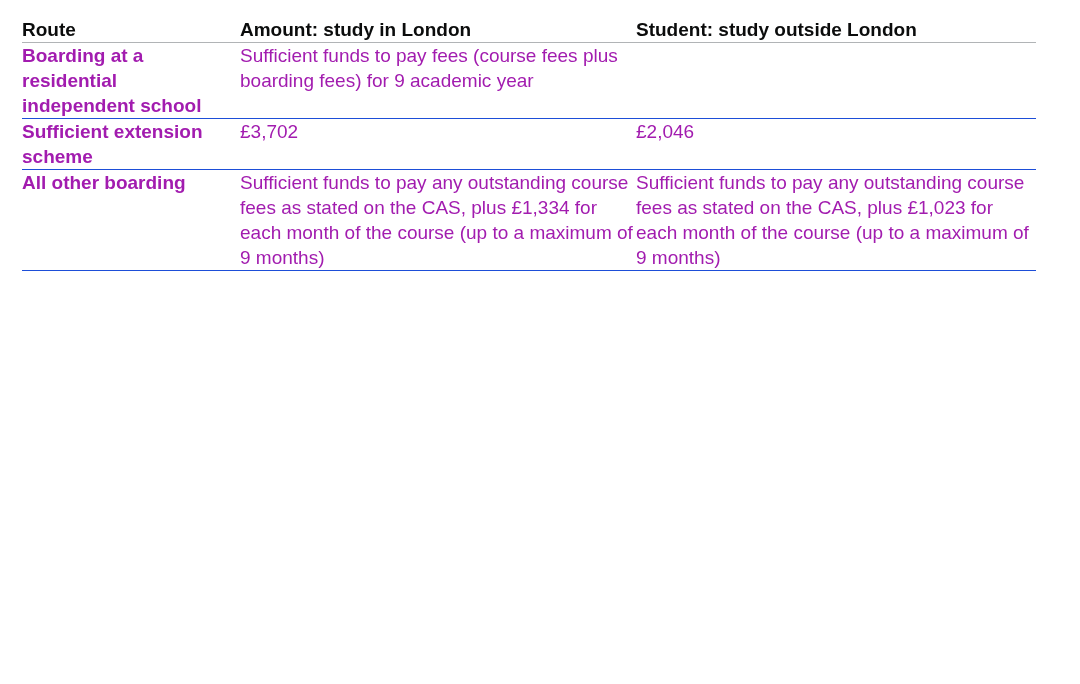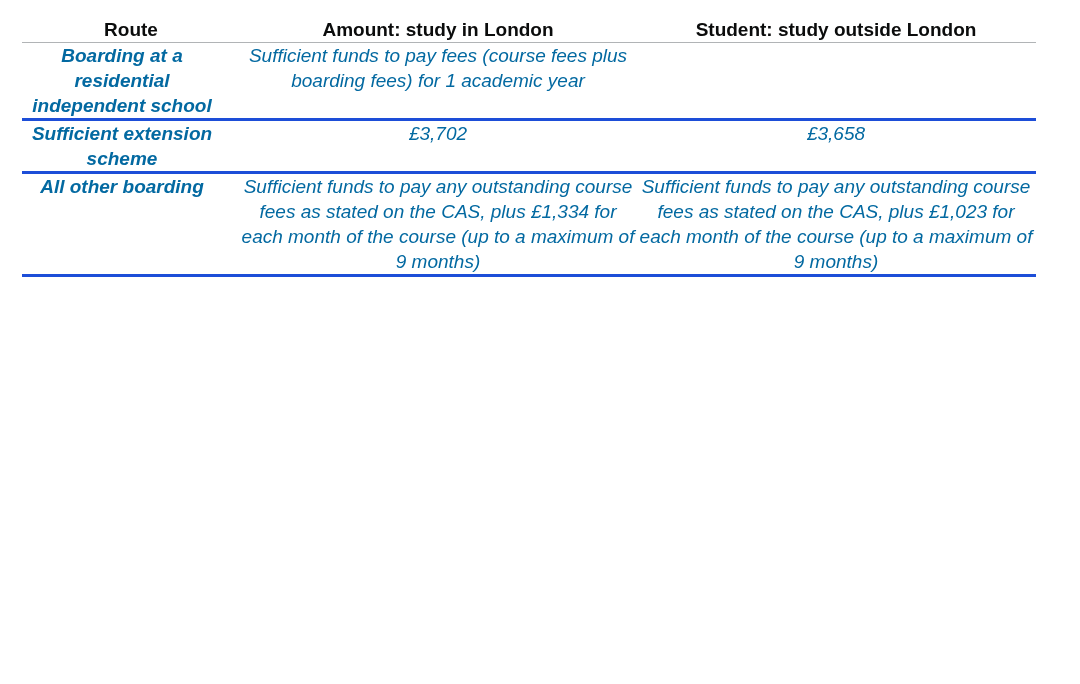--- a/index.html
+++ b/index.html
@@ -26,40 +26,39 @@
     margin: 0 0 56px 0;
     color: #0b0c0c;
   }
   table.data-table {
     width: 1014px;
     border-collapse: collapse;
     table-layout: fixed;
   }
   table.data-table th,
   table.data-table td {
-    text-align: center;
+    text-align: left;
     vertical-align: top;
     padding: 0;
   }
   thead th {
     font-size: 19px;
     font-weight: bold;
     line-height: 1.25;
     padding-bottom: 14px;
     border-bottom: 1px solid #b1b4b6;
     color: #0b0c0c;
   }
   tbody td {
     font-size: 19px;
     line-height: 1.32;
     padding-top: 17px;
     padding-bottom: 22px;
-    border-bottom: 3px solid #1d4ed8;
-    color: #0369a1;
-    font-style: italic;
+    border-bottom: 1px solid #1d4ed8;
+    color: #a21caf;
   }
   tbody td.route-cell {
     font-weight: bold;
     padding-right: 18px;
   }
   .col-route   { width: 218px; }
   .col-london  { width: 396px; }
   .col-outside { width: 400px; }
   td.amount-cell { padding-right: 24px; }
 </style>
@@ -78,27 +77,27 @@
     <thead>
       <tr>
         <th>Route</th>
         <th>Amount: study in London</th>
         <th>Student: study outside London</th>
       </tr>
     </thead>
     <tbody>
       <tr>
         <td class="route-cell">Boarding at a residential independent school</td>
-        <td class="amount-cell">Sufficient funds to pay fees (course fees plus boarding fees) for 1 academic year</td>
+        <td class="amount-cell">Sufficient funds to pay fees (course fees plus boarding fees) for 9 academic year</td>
         <td class="amount-cell"></td>
       </tr>
       <tr>
         <td class="route-cell">Sufficient extension scheme</td>
         <td class="amount-cell">£3,702</td>
-        <td class="amount-cell">£3,658</td>
+        <td class="amount-cell">£2,046</td>
       </tr>
       <tr>
         <td class="route-cell">All other boarding</td>
         <td class="amount-cell">Sufficient funds to pay any outstanding course fees as stated on the CAS, plus £1,334 for each month of the course (up to a maximum of 9 months)</td>
         <td class="amount-cell">Sufficient funds to pay any outstanding course fees as stated on the CAS, plus £1,023 for each month of the course (up to a maximum of 9 months)</td>
       </tr>
     </tbody>
   </table>
 
 </div>

